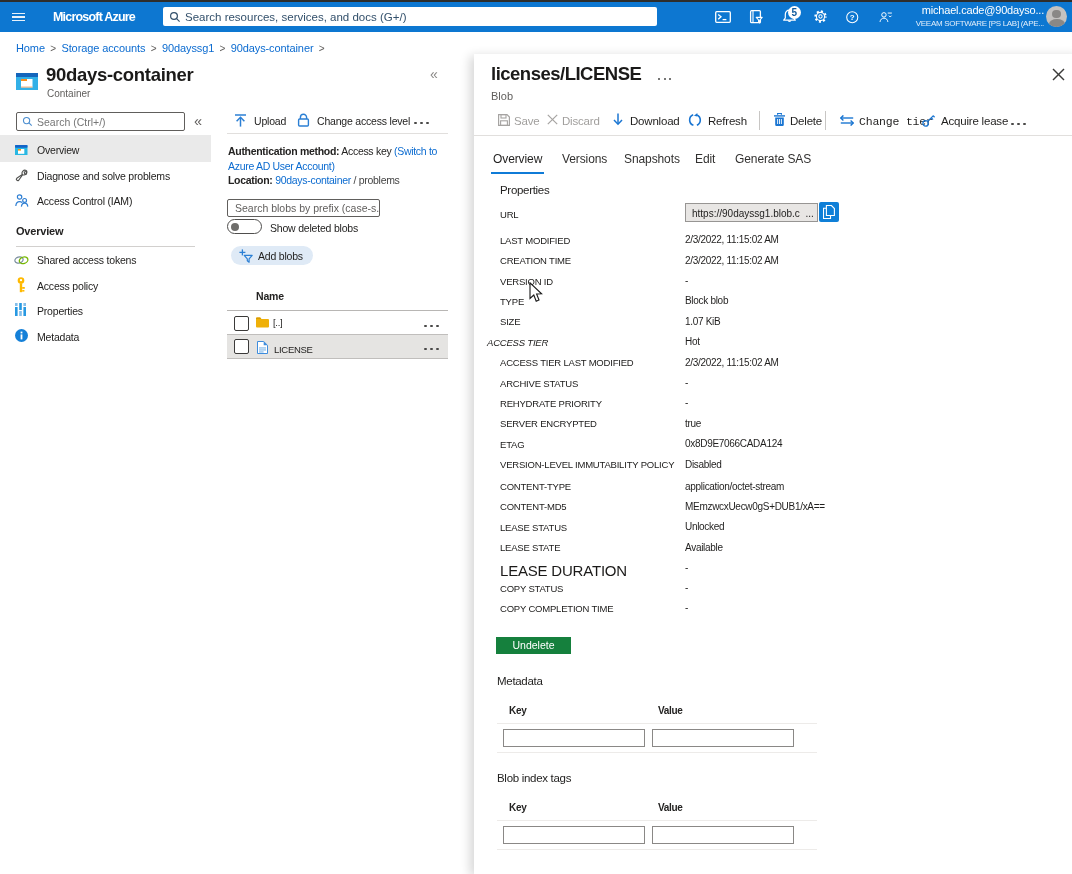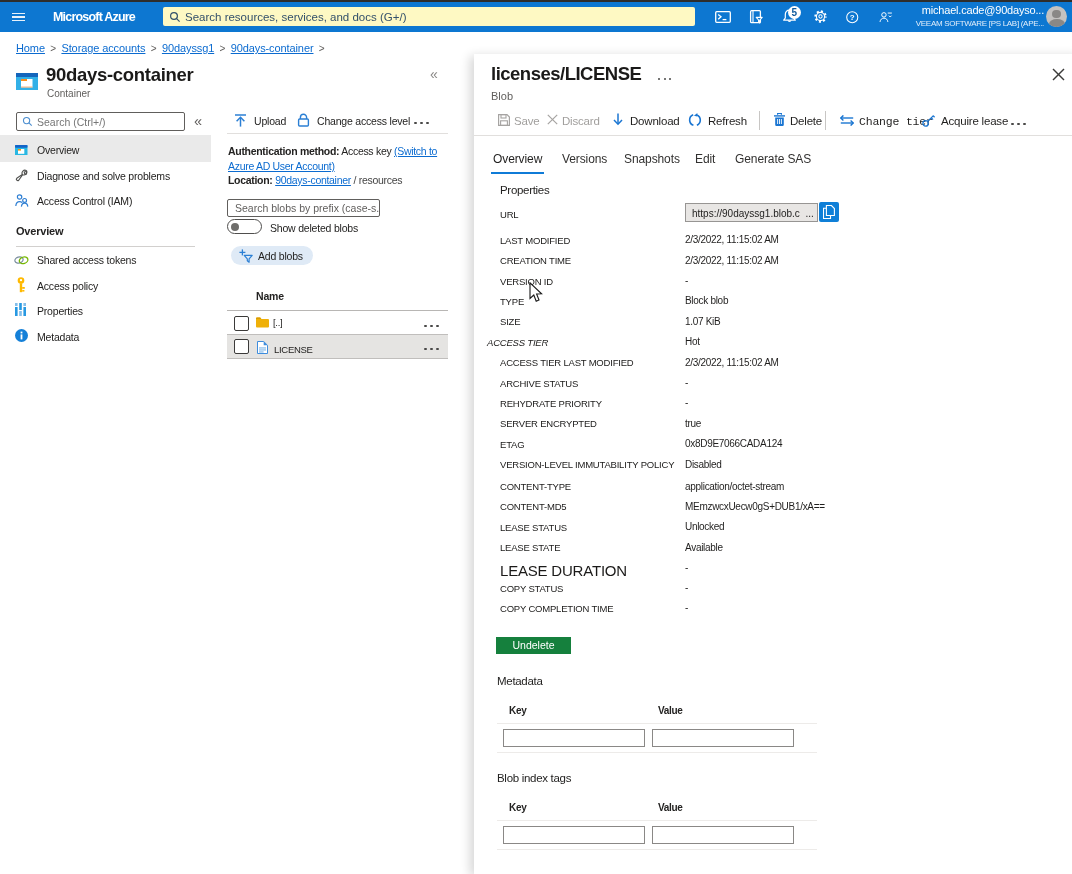--- a/index.html
+++ b/index.html
@@ -1,38 +1,38 @@
 <!DOCTYPE html>
 <html><head>
 <meta charset="utf-8">
 <style>
 html,body{margin:0;padding:0;}
 body{width:1072px;height:874px;position:relative;background:#fff;font-family:"Liberation Sans",sans-serif;overflow:hidden;-webkit-font-smoothing:antialiased;}
 .abs{position:absolute;}
-.lnk{color:#0b6bd0;text-decoration:underline;}
+.lnk{color:#0b6bd0;}
 #topbar{position:absolute;left:0;top:0;width:1072px;height:32px;background:#0d77d1;}
 #topdark{position:absolute;left:0;top:0;width:1072px;height:1.5px;background:#2e2d2c;}
 .hline{position:absolute;background:#e1dfdd;height:1px;}
 .vsep{position:absolute;width:1px;background:#c8c6c4;}
 .dots i{display:inline-block;width:2.5px;height:2.5px;border-radius:50%;background:#494847;margin-right:3.5px;}
 .dots{line-height:0;}
 .ic{position:absolute;}
 </style>
 </head>
 <body>
 
 <div id="topbar">
   <div id="topdark"></div>
 
   <div class="abs" style="left:12px;top:12.5px;width:13px;height:1.5px;background:#e8f1fa;"></div>
   <div class="abs" style="left:12px;top:16px;width:13px;height:1.5px;background:#e8f1fa;"></div>
   <div class="abs" style="left:12px;top:19.5px;width:13px;height:1.5px;background:#e8f1fa;"></div>
   <div class="abs" style="left:53px;top:9.5px;font-size:12.5px;font-weight:bold;color:#fff;letter-spacing:-0.8px;">Microsoft Azure</div>
 
-  <div class="abs" style="left:163px;top:7px;width:532px;height:19px;background:#fef9c3;border-radius:2px;">
+  <div class="abs" style="left:163px;top:7px;width:476px;height:19px;background:#ffffff;border-radius:2px;padding-left:18px;">
     <svg class="abs" style="left:6px;top:3.5px;" width="12" height="12" viewBox="0 0 12 12">
         <circle cx="5" cy="5" r="3.4" fill="none" stroke="#33506b" stroke-width="1.2"></circle>
         <line x1="7.6" y1="7.6" x2="10.6" y2="10.6" stroke="#33506b" stroke-width="1.2"></line>
       </svg>
     <div class="abs" style="left:22px;top:3.5px;font-size:11.5px;color:#33506b;">Search resources, services, and docs (G+/)</div>
   </div>
 
   <svg class="ic" style="left:715px;top:11px;" width="16" height="12" viewBox="0 0 16 12">
       <rect x="0.7" y="0.7" width="14.6" height="10.6" rx="1" fill="none" stroke="#fff" stroke-width="1.3"></rect>
       <path d="M3.2 3.4 L6 5.8 L3.2 8.2" fill="none" stroke="#fff" stroke-width="1.3"></path>
@@ -160,21 +160,21 @@
       <path d="M3.4 6 V4.4 a3.1 3.1 0 0 1 6.2 0 V6" fill="none" stroke="#2b7fd4" stroke-width="1.4"></path>
       <rect x="1.6" y="6" width="9.8" height="7" rx="1" fill="none" stroke="#2b7fd4" stroke-width="1.4"></rect>
     </svg>
   <div class="abs" style="left:90px;top:61px;font-size:10.5px;letter-spacing:-0.2px;color:#242322;">Change access level</div>
   <div class="abs dots" style="left:187px;top:65px;"><i></i><i></i><i></i></div>
   <div class="hline" style="left:0;top:79px;width:221px;"></div>
 
   <div class="abs" style="left:1px;top:90px;font-size:10.5px;letter-spacing:-0.3px;line-height:14.5px;color:#242322;white-space:nowrap;">
     <b>Authentication method:</b> Access key <span class="lnk">(Switch to</span><br>
     <span class="lnk">Azure AD User Account)</span><br>
-    <b>Location:</b> <span class="lnk">90days-container</span> <span style="color:#444;">/ resources</span>
+    <b>Location:</b> <span class="lnk">90days-container</span> <span style="color:#444;">/ problems</span>
   </div>
 
   <div class="abs" style="left:0;top:145px;width:151px;height:16px;border:1px solid #605e5c;border-radius:2px;background:#fff;overflow:hidden;">
     <div class="abs" style="left:7px;top:2px;font-size:10.5px;color:#605e5c;white-space:nowrap;">Search blobs by prefix (case-s...</div>
   </div>
 
   <div class="abs" style="left:0;top:165px;width:33px;height:13px;border:1px solid #4f4e4d;border-radius:8px;background:#fff;">
     <div class="abs" style="left:3px;top:2.5px;width:8px;height:8px;border-radius:50%;background:#6e6d6b;"></div>
   </div>
   <div class="abs" style="left:43px;top:167.5px;font-size:10.5px;letter-spacing:-0.2px;color:#242322;">Show deleted blobs</div>

